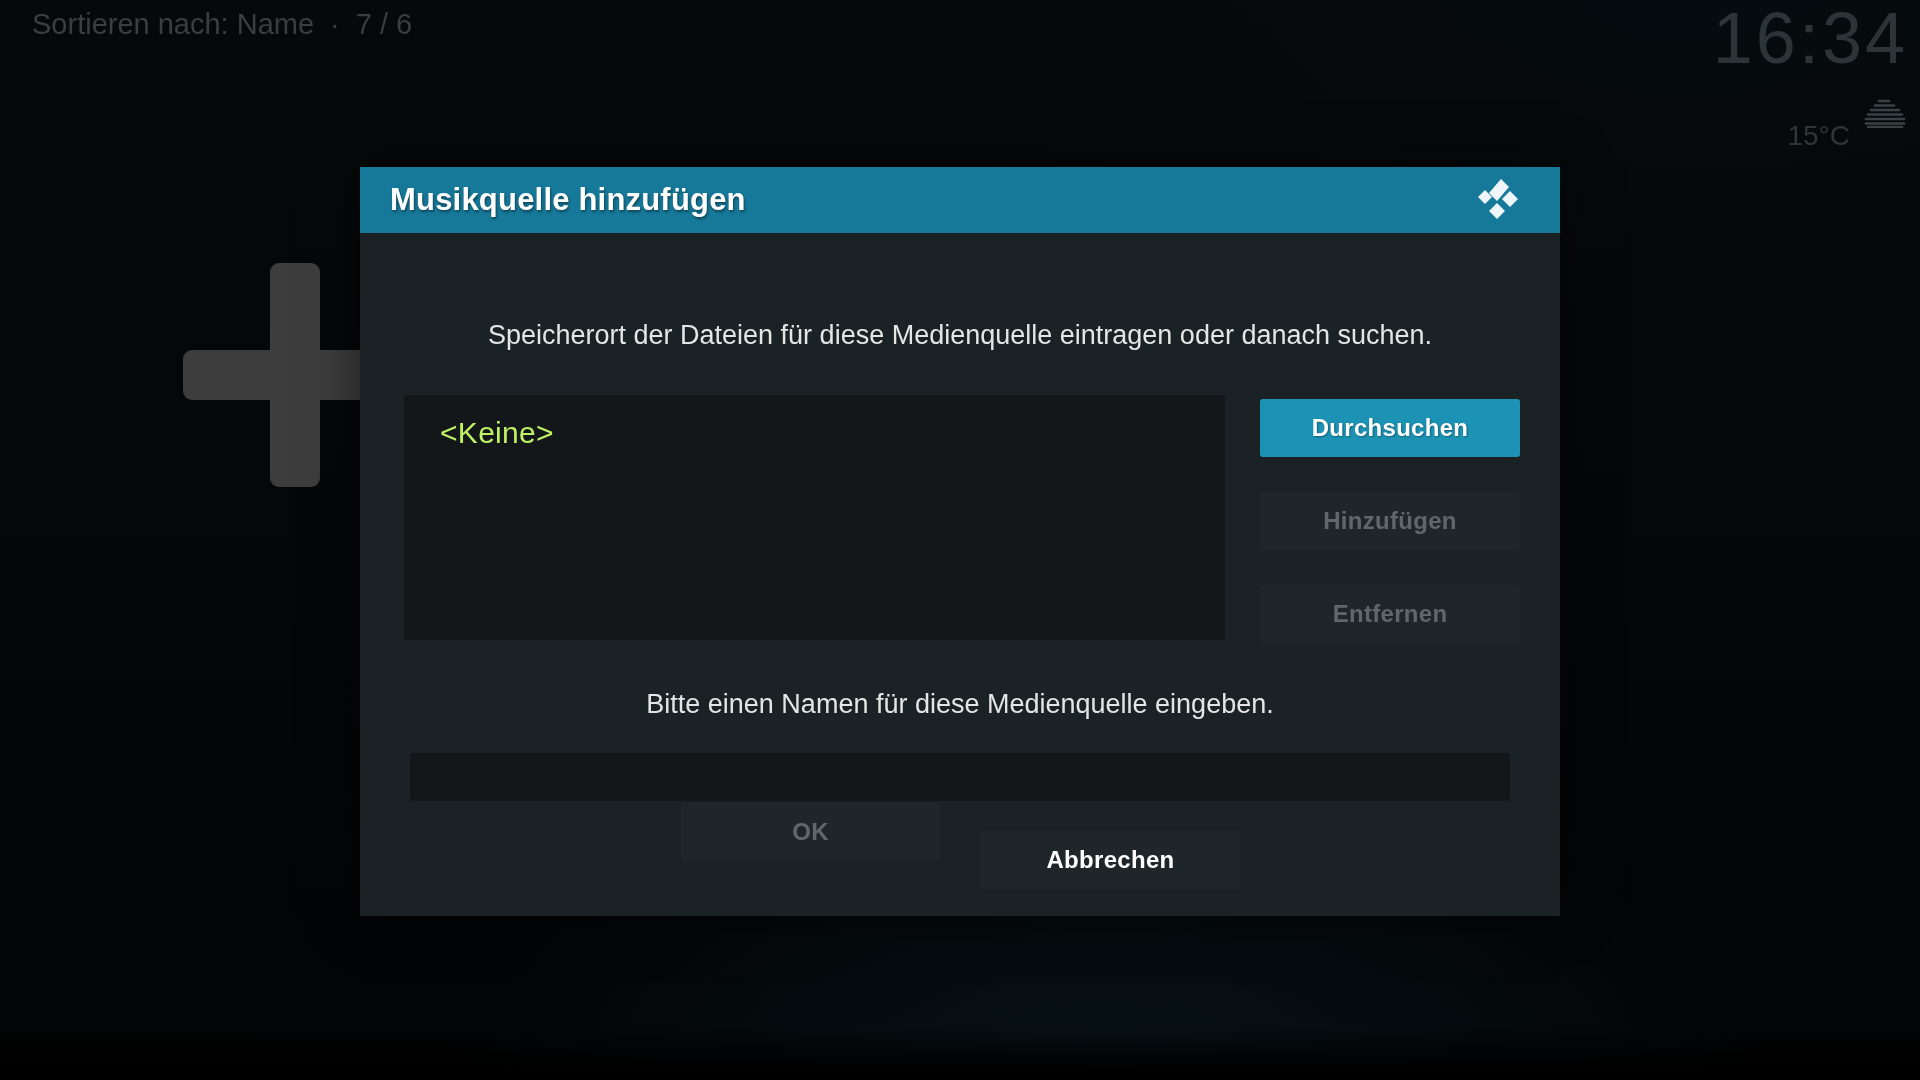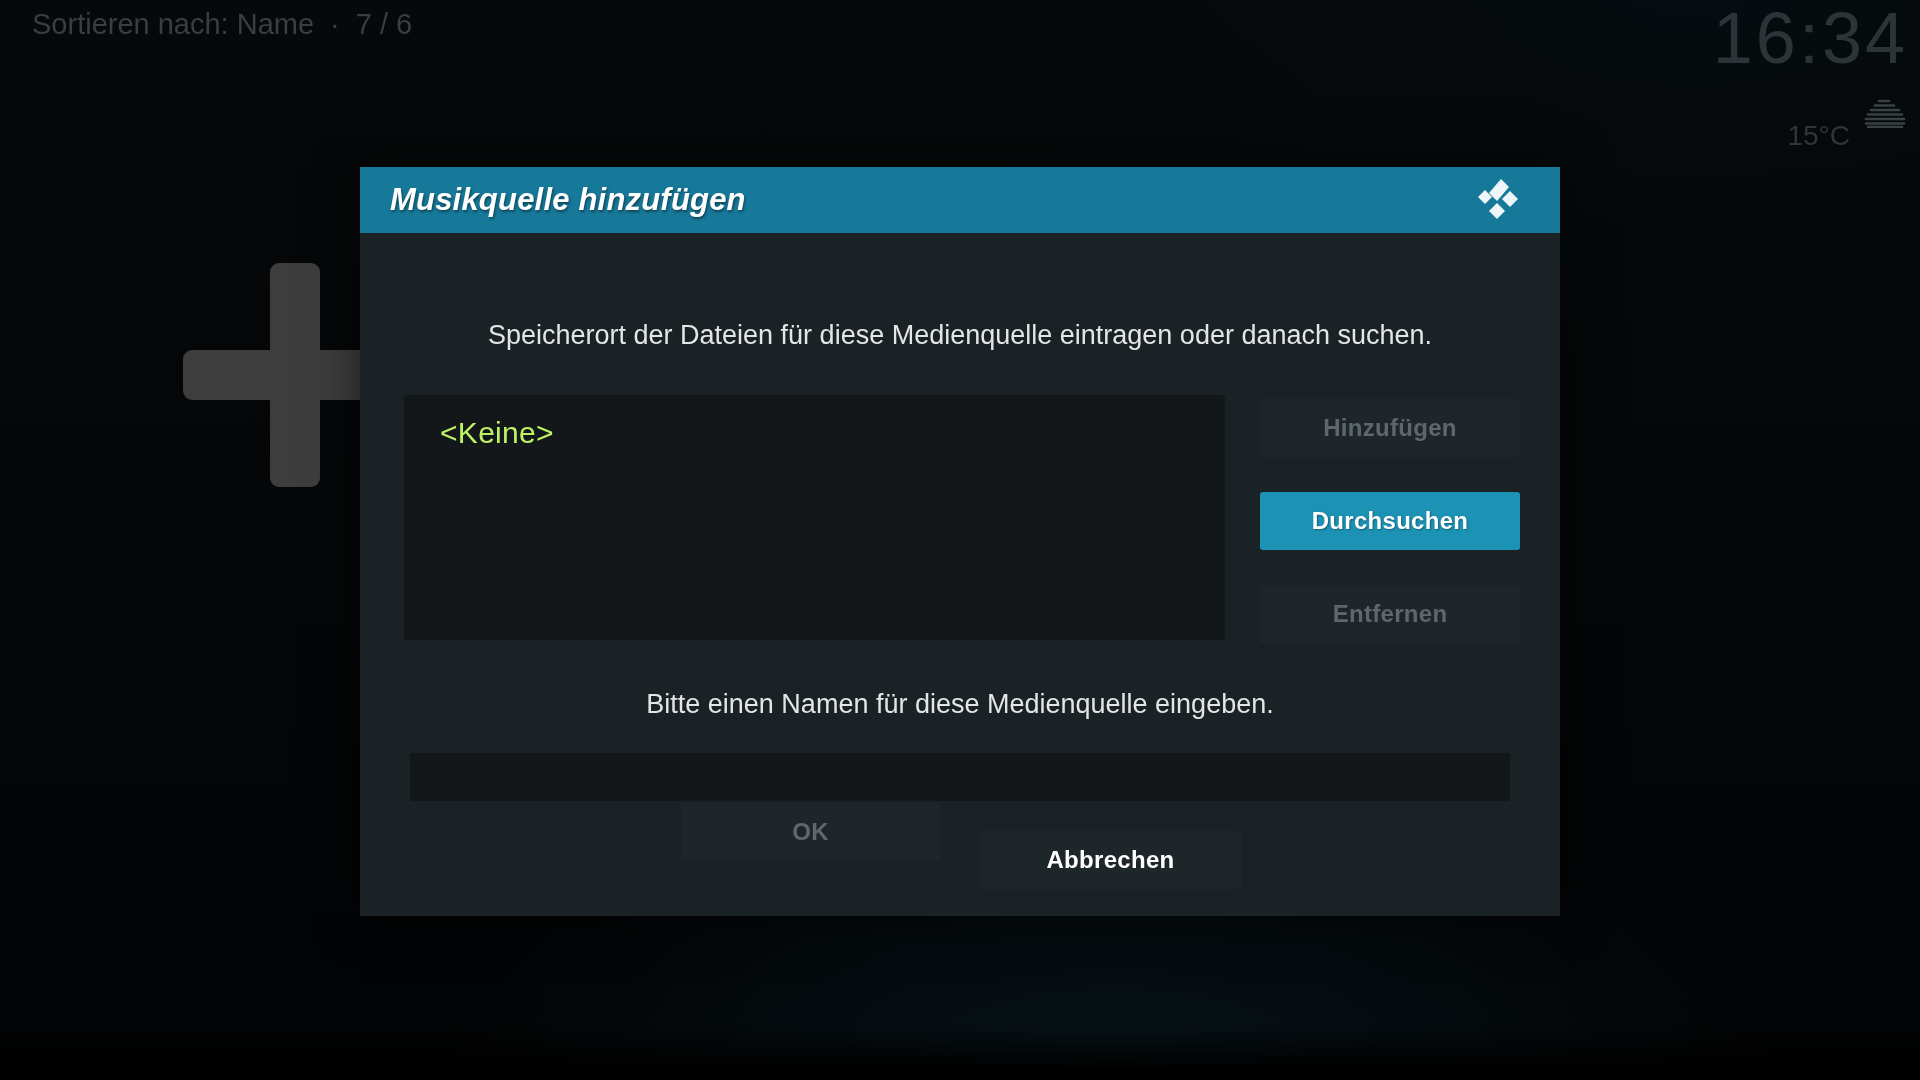--- a/index.html
+++ b/index.html
@@ -47,21 +47,20 @@
   }
   .dialog-header{
     position:absolute;left:0;top:0;right:0;height:66px;
     background:var(--header-bar);
     display:flex;align-items:center;padding:0 30px;
   }
   .dialog-title{
     font-size:31px;font-weight:700;color:#fff;
     text-shadow:1px 2px 3px rgba(0,0,0,0.45);
     letter-spacing:.2px;
-    font-style:italic;
   }
   .kodi-logo{position:absolute;right:35px;top:9px;}
 
   .instruction{
     position:absolute;left:0;right:0;text-align:center;
     font-size:27px;color:#e3e5e6;font-weight:400;
   }
   .instruction.path{top:153px;}
   .instruction.name{top:522px;}
 
@@ -144,22 +143,22 @@
       </svg>
     </div>
 
     <p class="instruction path">Speicherort der Dateien für diese Medienquelle eintragen oder danach suchen.</p>
 
     <div class="path-list">
       <div class="path-item">&lt;Keine&gt;</div>
     </div>
 
     <div class="side-buttons">
+      <button class="btn focused">Durchsuchen</button>
       <button class="btn">Hinzufügen</button>
-      <button class="btn focused">Durchsuchen</button>
       <button class="btn">Entfernen</button>
     </div>
 
     <p class="instruction name">Bitte einen Namen für diese Medienquelle eingeben.</p>
 
     <input class="name-input" type="text" value="" style="">
 
     <button class="btn ok-button">OK</button>
     <button class="btn active cancel-button">Abbrechen</button>
 

